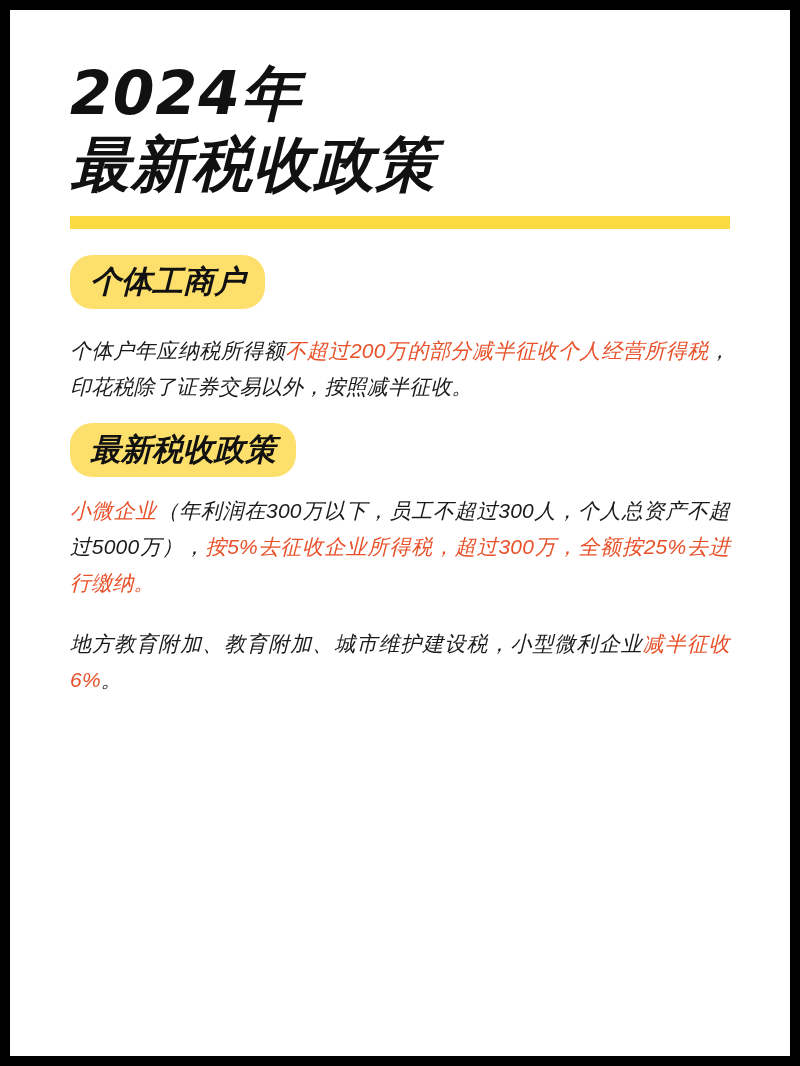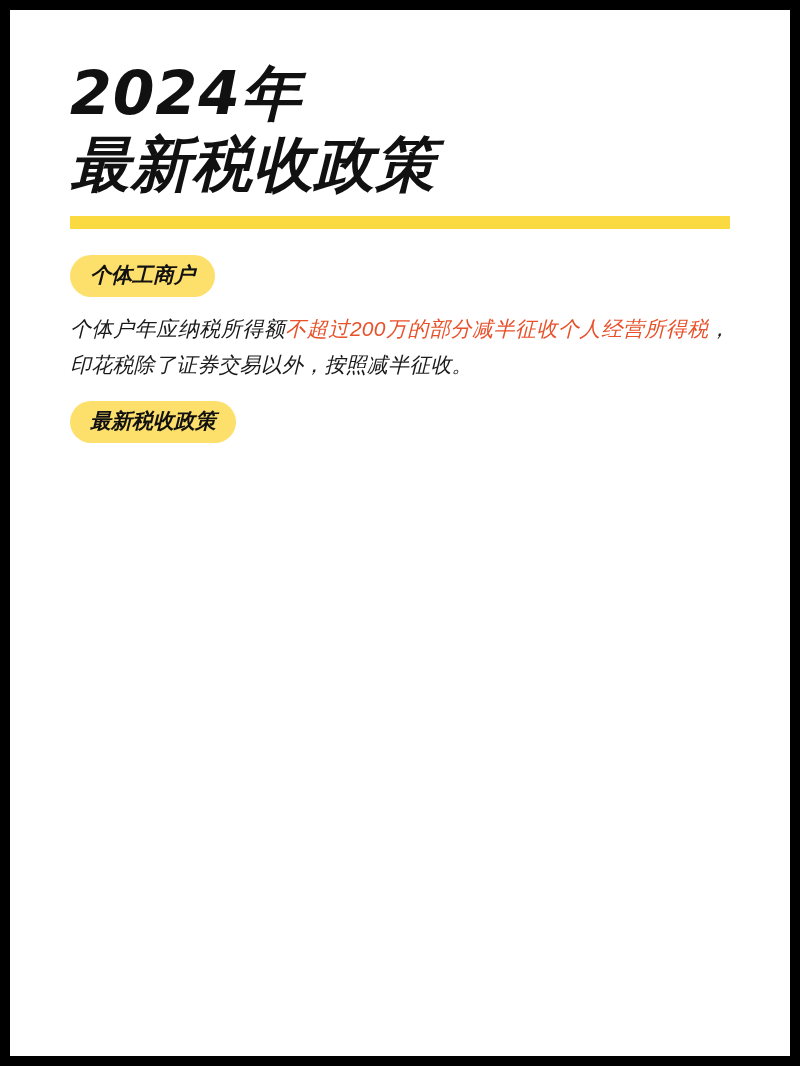--- a/index.html
+++ b/index.html
@@ -51,28 +51,28 @@
     background: #FBD941;
   }
   .section {
     margin-bottom: 10px;
   }
   .chip {
     display: inline-block;
     background: #FDDF6B;
     border-radius: 22px;
     padding: 8px 20px 9px 20px;
-    font-size: 21px;
+    font-size: 31px;
     font-weight: 800;
     color: #111111;
     line-height: 1.2;
     font-family: "DejaVu Sans", "Liberation Sans", sans-serif;
   }
   .para {
-    margin-top: 14px;
+    margin-top: 24px;
     font-size: 21px;
     line-height: 1.72;
     color: #1a1a1a;
     letter-spacing: 0.2px;
     text-align: justify;
   }
   .hl {
     color: #E8512A;
   }
   .sec-gap-1 { margin-bottom: 18px; }
@@ -97,20 +97,22 @@
     <div class="title-rule"></div>
 
     <div class="section sec-gap-1">
       <div class="chip">个体工商户</div>
       <div class="para"><span>个体户年应纳税所得额</span><span class="hl">不超过200万的部分减半征收个人经营所得税</span><span>，印花税除了证券交易以外，按照减半征收。</span></div>
     </div>
 
 
     <div class="section sec-gap-3">
       <div class="chip">最新税收政策</div>
+      <div class="para para-tight"><span class="hl">小微企业</span><span>（年利润在300万以下，员工不超过300人，个人总资产不超过5000万），</span><span class="hl">按5%去征收企业所得税，超过300万，全额按25%去进行缴纳。</span></div>
     </div>
 
 
     <div class="section sec-gap-5">
+      <div class="para"><span>地方教育附加、教育附加、城市维护建设税，小型微利企业</span><span class="hl">减半征收6%</span><span>。</span></div>
     </div>
 
   </div>
 </div>
 
 </body></html>

